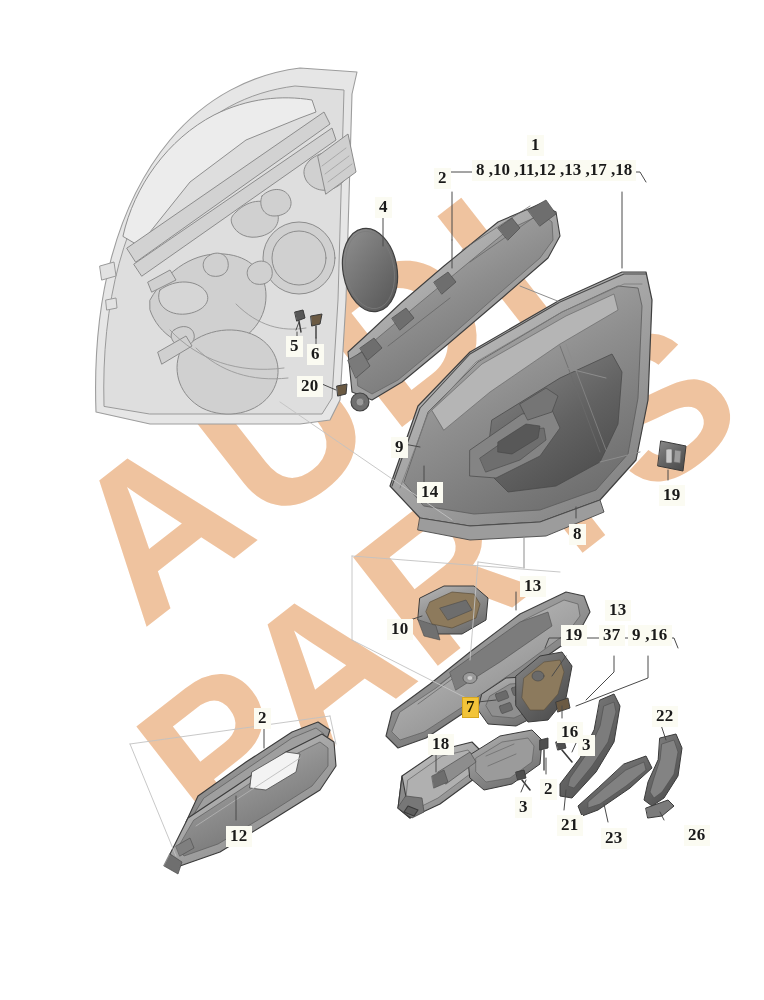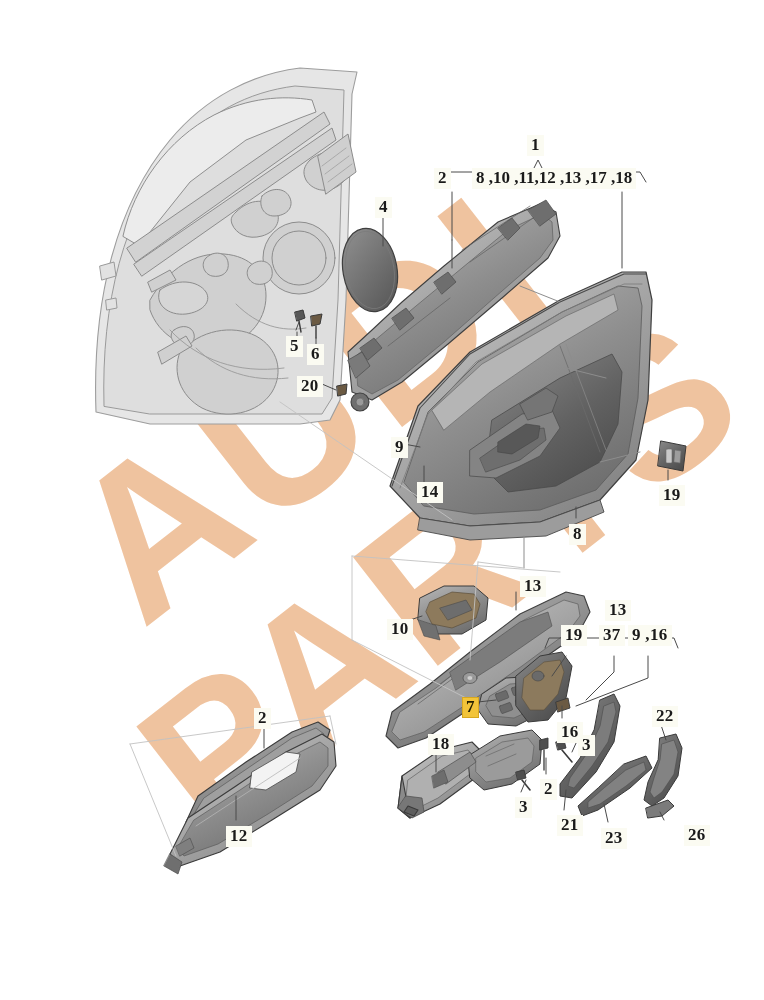--- a/index.html
+++ b/index.html
@@ -432,21 +432,21 @@
         <path d="M130 744 L330 716"></path>
         <path d="M130 744 L176 856"></path>
         <path d="M330 716 L336 744"></path>
         <path d="M478 562 L524 568"></path>
         <path d="M478 562 L470 660"></path>
       </g>
     </g>
   </svg>
 
   <div class="lbl" style="left:434px;top:168px;">2</div>
-  <div class="lbl wide" style="left:472px;top:168px;">8 ,10 ,11,12 ,13 ,17 ,18</div>
+  <div class="lbl wide" style="left:472px;top:160px;">8 ,10 ,11,12 ,13 ,17 ,18</div>
   <div class="lbl" style="left:527px;top:135px;">1</div>
 
   <div class="lbl" style="left:605px;top:600px;">13</div>
   <div class="lbl" style="left:561px;top:625px;">19</div>
   <div class="lbl" style="left:599px;top:625px;">37</div>
   <div class="lbl" style="left:628px;top:625px;">9 ,16</div>
 
   <div class="lbl" style="left:375px;top:197px;">4</div>
   <div class="lbl" style="left:286px;top:336px;">5</div>
   <div class="lbl" style="left:307px;top:344px;">6</div>

